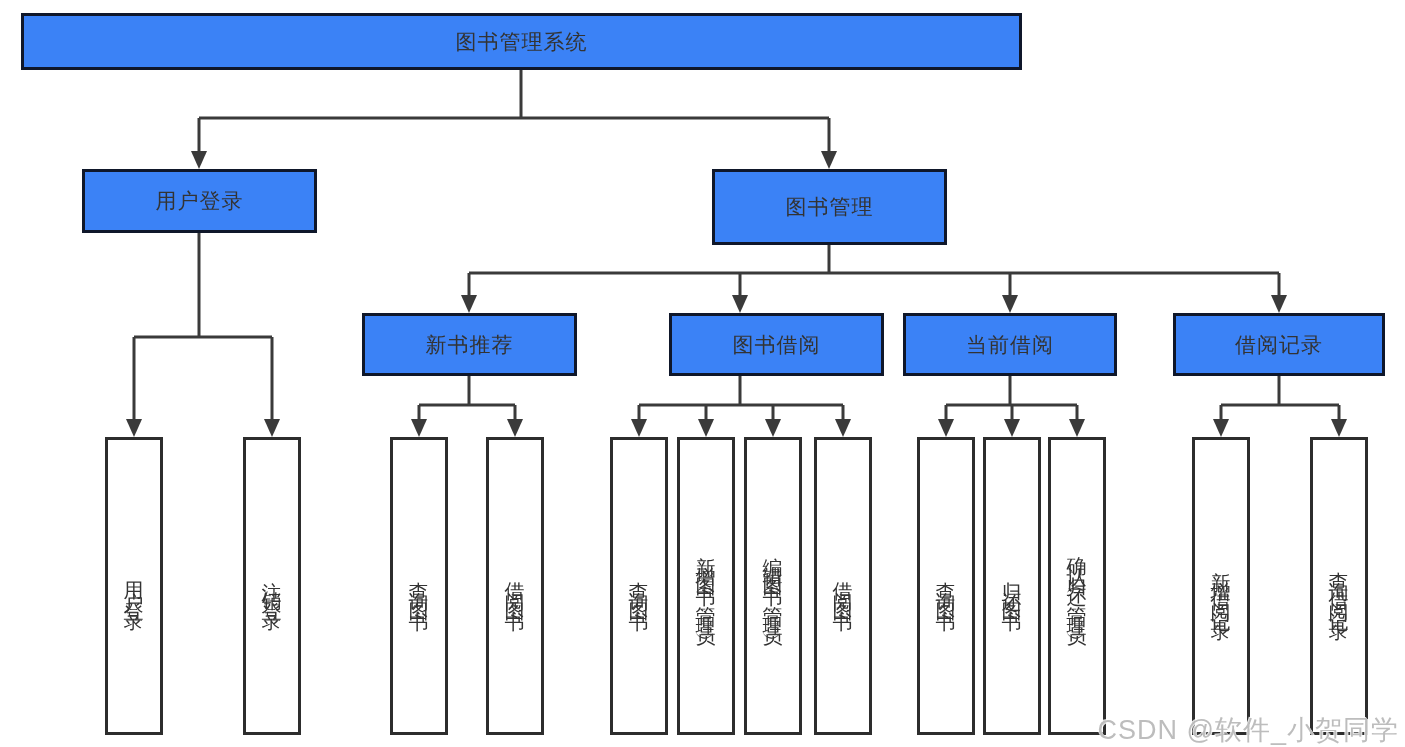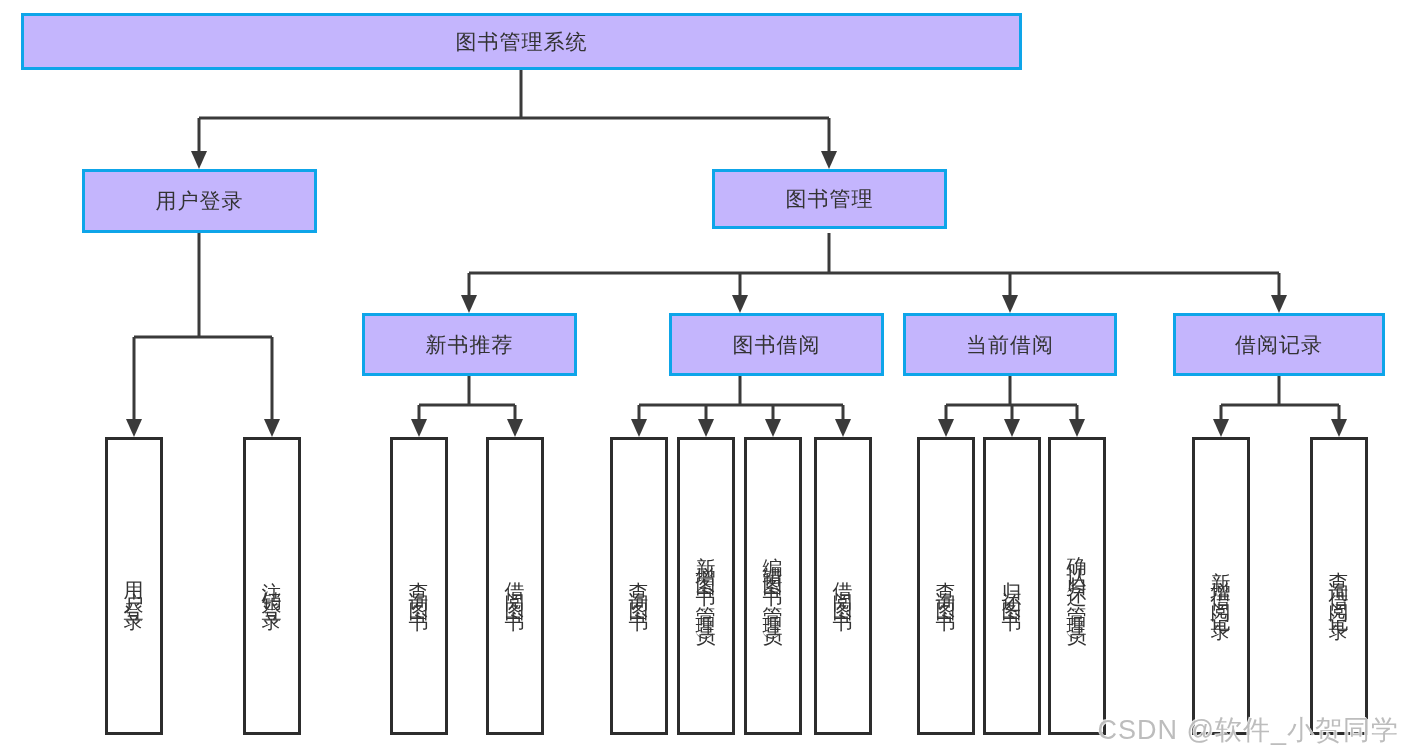--- a/index.html
+++ b/index.html
@@ -14,22 +14,22 @@
   }
   #edges {
     position: absolute;
     left: 0; top: 0;
     width: 1405px; height: 747px;
     pointer-events: none;
   }
   .node {
     position: absolute;
     box-sizing: border-box;
-    border: 3px solid #0ea5e9;
-    background: #c4b5fd;
+    border: 3px solid #0f172a;
+    background: #3b82f6;
     display: flex;
     align-items: center;
     justify-content: center;
   }
   .node .lbl {
     font-size: 21px;
     letter-spacing: 1px;
     color: #333333;
     white-space: nowrap;
   }
@@ -110,21 +110,21 @@
     </g>
   </svg>
 
   <div class="node" style="left:21px; top:13px; width:1001px; height:57px;">
     <span class="lbl">图书管理系统</span>
   </div>
 
   <div class="node" style="left:82px; top:169px; width:235px; height:64px;">
     <span class="lbl">用户登录</span>
   </div>
-  <div class="node" style="left:712px; top:169px; width:235px; height:60px;font-family:Liberation Mono, monospace;">
+  <div class="node" style="left:712px; top:169px; width:235px; height:76px;font-family:Liberation Mono, monospace;">
     <span class="lbl">图书管理</span>
   </div>
 
   <div class="node" style="left:362px; top:313px; width:215px; height:63px;">
     <span class="lbl">新书推荐</span>
   </div>
   <div class="node" style="left:633px; top:313px; width:215px; height:63px;margin-left:36px;">
     <span class="lbl">图书借阅</span>
   </div>
   <div class="node" style="left:1173px; top:313px; width:212px; height:63px;">

